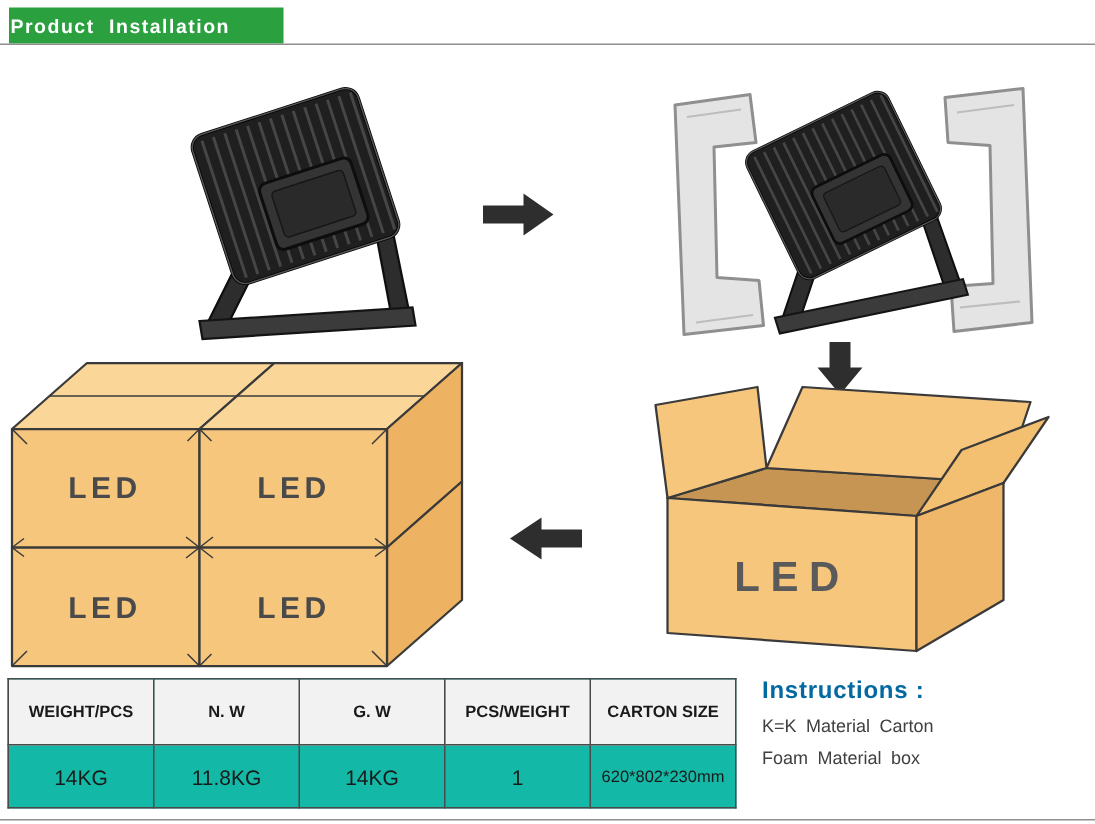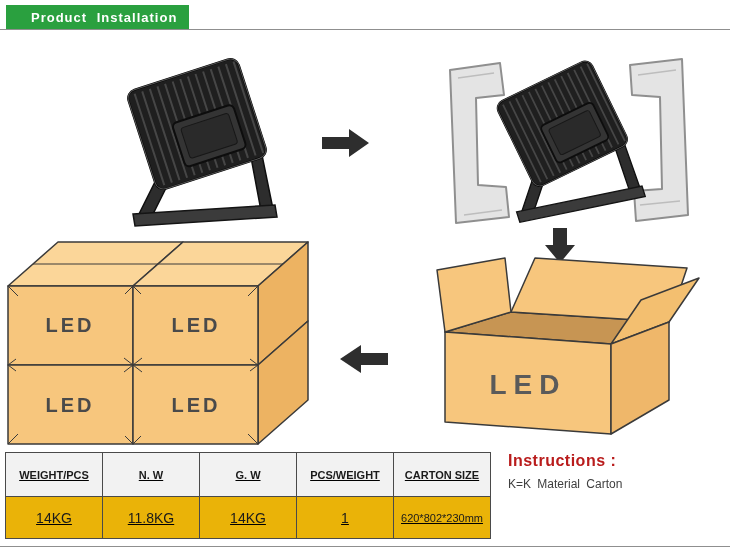--- a/index.html
+++ b/index.html
@@ -6,36 +6,36 @@
   html,body { width:730px; height:549px; }
   body {
     position:relative; background:#ffffff; overflow:hidden;
     font-family:"Liberation Sans", sans-serif;
   }
   .abs { position:absolute; }
 
   .header-bar {
     left:6px; top:5px; width:183px; height:24px;
     background:#2aa03f; color:#ffffff;
-    display:flex; align-items:center; padding-left:25px;
+    display:flex; align-items:center; padding-left:1px;
     font-size:13px; font-weight:bold; letter-spacing:1px; word-spacing:5px;text-align:center;
   }
   .rule-top    { left:0; top:29px;  width:730px; height:1px; background:#8f8f8f; }
   .rule-bottom { left:0; top:546px; width:730px; height:1px; background:#8f8f8f; }
 
-  .spec-table { left:5px; top:452px; border-collapse:collapse; background:#eab308;text-decoration:underline; }
+  .spec-table { left:5px; top:452px; border-collapse:collapse; background:#14b8a6; }
   .spec-table th, .spec-table td {
     border:1px solid #4a4a4a; text-align:center; vertical-align:middle; color:#1a1a1a;
   }
   .spec-table th { width:97px; height:44px; background:#f2f2f2; font-size:11px; font-weight:bold; }
   .spec-table td { height:42px; font-size:14px; }
   .spec-table td:last-child { font-size:11px; }
 
   .instructions { left:508px; top:452px; width:218px; }
-  .instructions .title { font-size:16px; font-weight:bold; color:#b91c1c; letter-spacing:0.5px; }
+  .instructions .title { font-size:16px; font-weight:bold; color:#0369a1; letter-spacing:0.5px; }
   .instructions .line  { font-size:12px; color:#404040; margin-top:7px; word-spacing:3px; }
 
   .led-text { font-weight:bold; fill:#4a4a4a; font-family:"Liberation Sans", sans-serif; }
 </style>
 </head>
 <body>
 
 <svg width="0" height="0" style="position:absolute" aria-hidden="true">
   <defs>
     <g id="fl">
@@ -133,15 +133,16 @@
       <td>14KG</td>
       <td>1</td>
       <td>620*802*230mm</td>
     </tr>
   </tbody>
 </table>
 
 <div class="instructions abs">
   <div class="title">Instructions :</div>
   <div class="line">K=K Material Carton</div>
+  <div class="line">Foam Material box</div>
 </div>
 
 <div class="rule-bottom abs"></div>
 
 </body></html>

